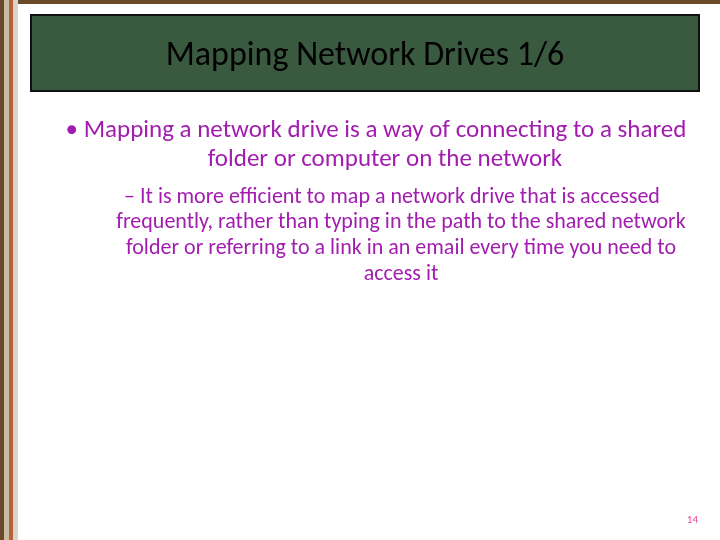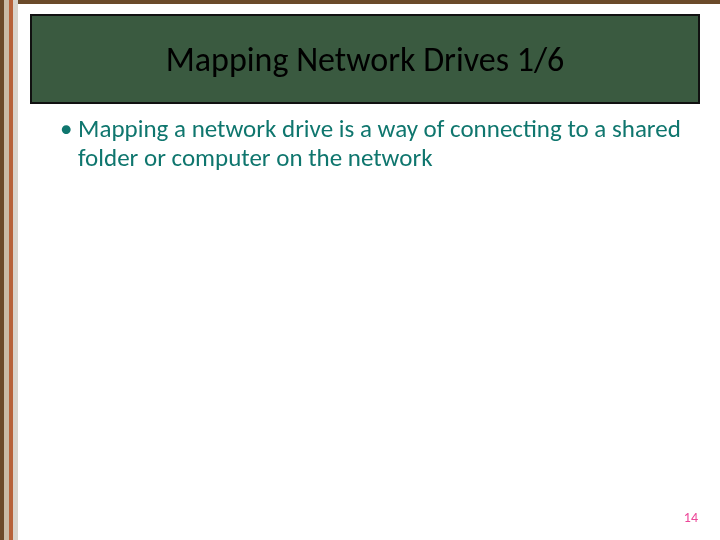--- a/index.html
+++ b/index.html
@@ -22,38 +22,39 @@
   .s4 { width: 5px; background: #d9d4cc; }
   .top-line {
     position: absolute;
     left: 0; right: 0; top: 0;
     height: 4px;
     background: #6b4a2a;
   }
   .title-box {
     position: absolute;
     left: 30px; right: 20px; top: 14px;
-    height: 90px;
+    height: 78px;
     background: #3a5a40;
     border: 2px solid #111;
     display: flex;
     align-items: center;
     justify-content: center;
   }
   .title-text {
     color: #000;
     font-size: 34px;
     font-weight: 400;
   }
   .content {
     position: absolute;
     left: 36px; right: 28px;
     top: 115px;
     bottom: 40px;
-    color: #0f766e;
+    color: #a21caf;
+    text-align: center;
   }
   .bullet-main {
     font-size: 25px;
     line-height: 1.15;
     margin-left: 24px;
     text-indent: -18px;
     padding-left: 18px;
     margin-bottom: 10px;
   }
   .bullet-main::before {
@@ -69,21 +70,21 @@
     padding-left: 18px;
     margin-bottom: 6px;
   }
   .bullet-sub::before {
     content: "– ";
   }
   .page-num {
     position: absolute;
     right: 22px;
     bottom: 14px;
-    font-size: 14px;
+    font-size: 11px;
     color: #ec4899;
   }
 </style>
 </head>
 <body>
 
 <div class="top-line"></div>
 
 <div class="left-stripes">
   <div class="stripe s1"></div>
@@ -92,16 +93,17 @@
   <div class="stripe s4"></div>
 </div>
 
 <div class="title-box">
   <div class="title-text">Mapping Network Drives 1/6</div>
 </div>
 
 <div class="content">
   <div class="bullet-main">Mapping a network drive is a way of connecting to a shared folder or computer on the network</div>
   <div class="sub-list">
+    <div class="bullet-sub">It is more efficient to map a network drive that is accessed frequently, rather than typing in the path to the shared network folder or referring to a link in an email every time you need to access it</div>
   </div>
 </div>
 
 <div class="page-num">14</div>
 
 </body></html>

